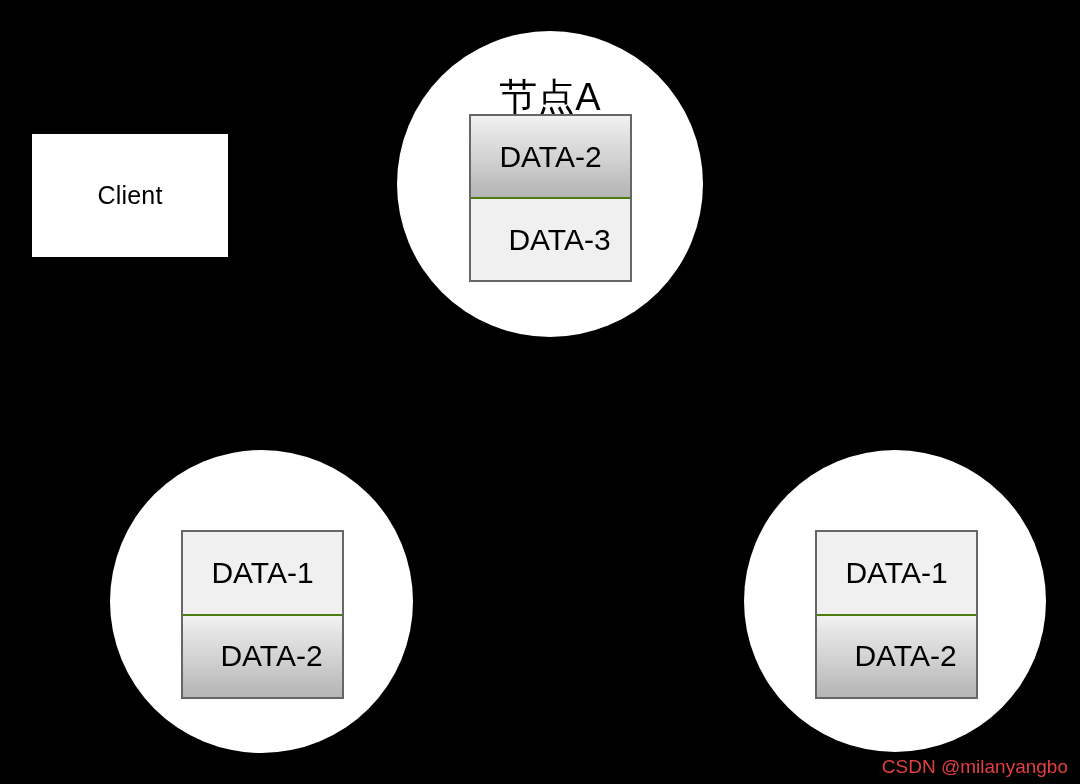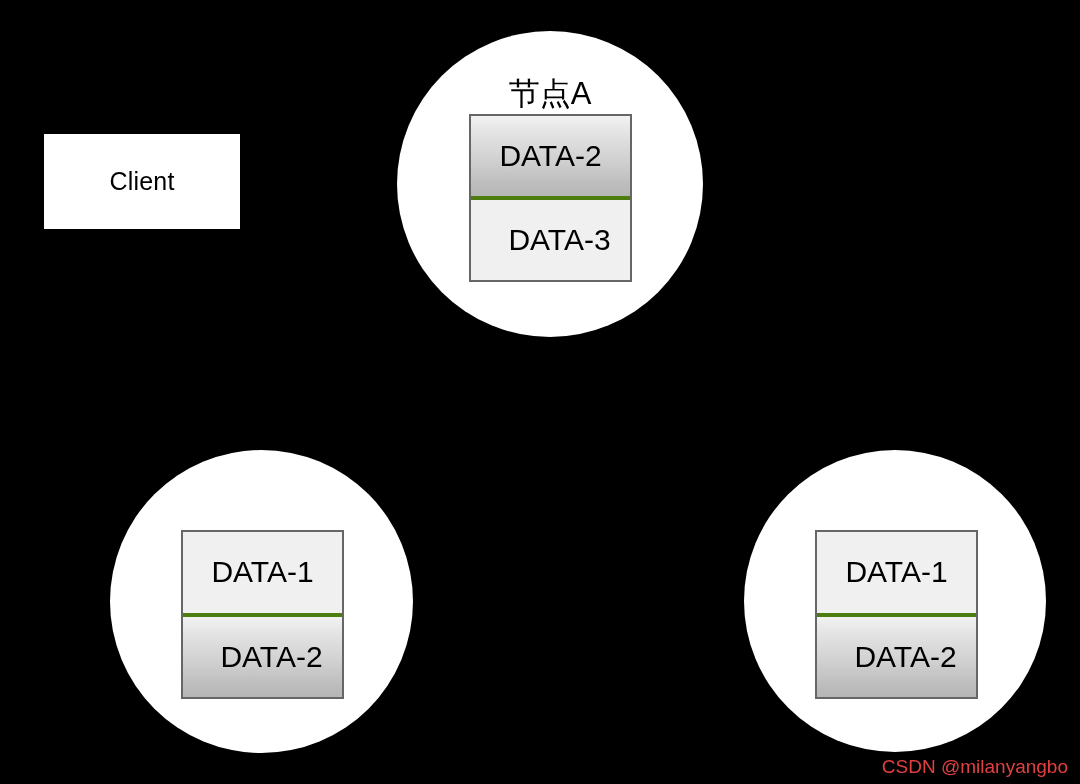--- a/index.html
+++ b/index.html
@@ -21,24 +21,24 @@
     left: 0;
     top: 0;
     width: 1080px;
     height: 784px;
     background: #000000;
   }
 
   
   .client-box {
     position: absolute;
-    left: 44px;
+    left: 32px;
     top: 134px;
     width: 196px;
-    height: 95px;
+    height: 123px;
     background: #ffffff;
     display: flex;
     align-items: center;
     justify-content: center;
   }
   .client-label {
     font-size: 25px;
     color: #000000;
     letter-spacing: 0.2px;
     line-height: 1;
@@ -49,21 +49,21 @@
     position: absolute;
     border-radius: 50%;
     background: #ffffff;
   }
   .node-title {
     position: absolute;
     left: 0;
     right: 0;
     text-align: center;
     color: #000000;
-    font-size: 31px;
+    font-size: 38px;
     line-height: 1;
     white-space: nowrap;
   }
 
   
   .data-stack {
     position: absolute;
     box-sizing: border-box;
     border: 2px solid #666666;
     background: #f0f0f0;
@@ -75,21 +75,21 @@
     flex: 1 1 0;
     display: flex;
     align-items: center;
     justify-content: center;
     font-size: 30px;
     color: #000000;
     line-height: 1;
     position: relative;
   }
   .data-cell + .data-cell {
-    border-top: 4px solid #4d7c0f;
+    border-top: 2px solid #4d7c0f;
     padding-left: 18px;
   }
   .cell-plain {
     background: #f0f0f0;
   }
   .cell-shaded {
     background: linear-gradient(to bottom, #f2f2f2 0%, #e3e3e3 22%, #cfcfcf 58%, #bdbdbd 85%, #b6b6b6 100%);
   }
 
   

